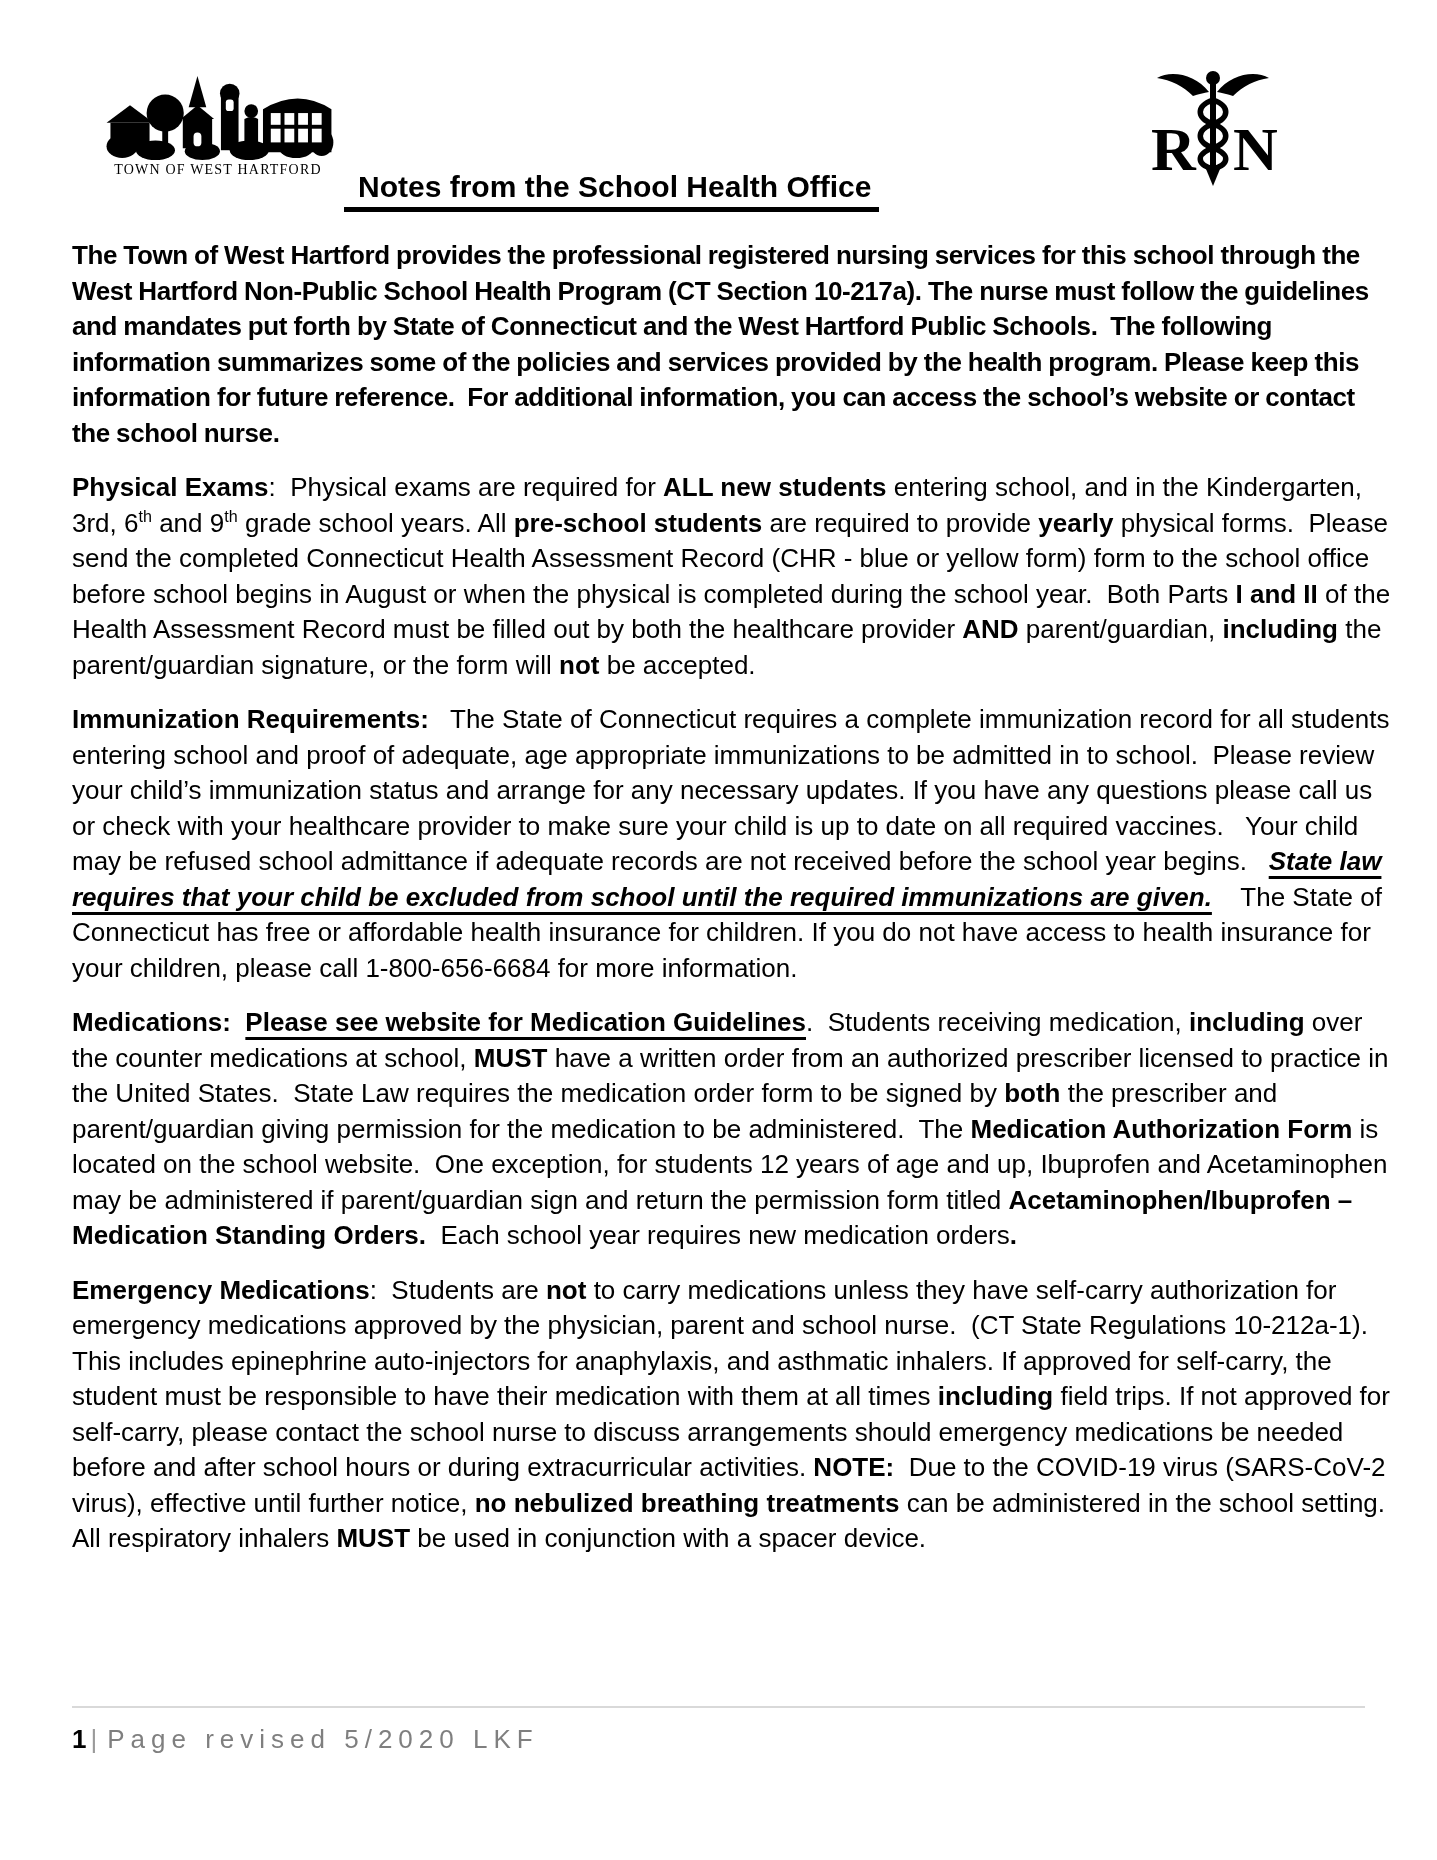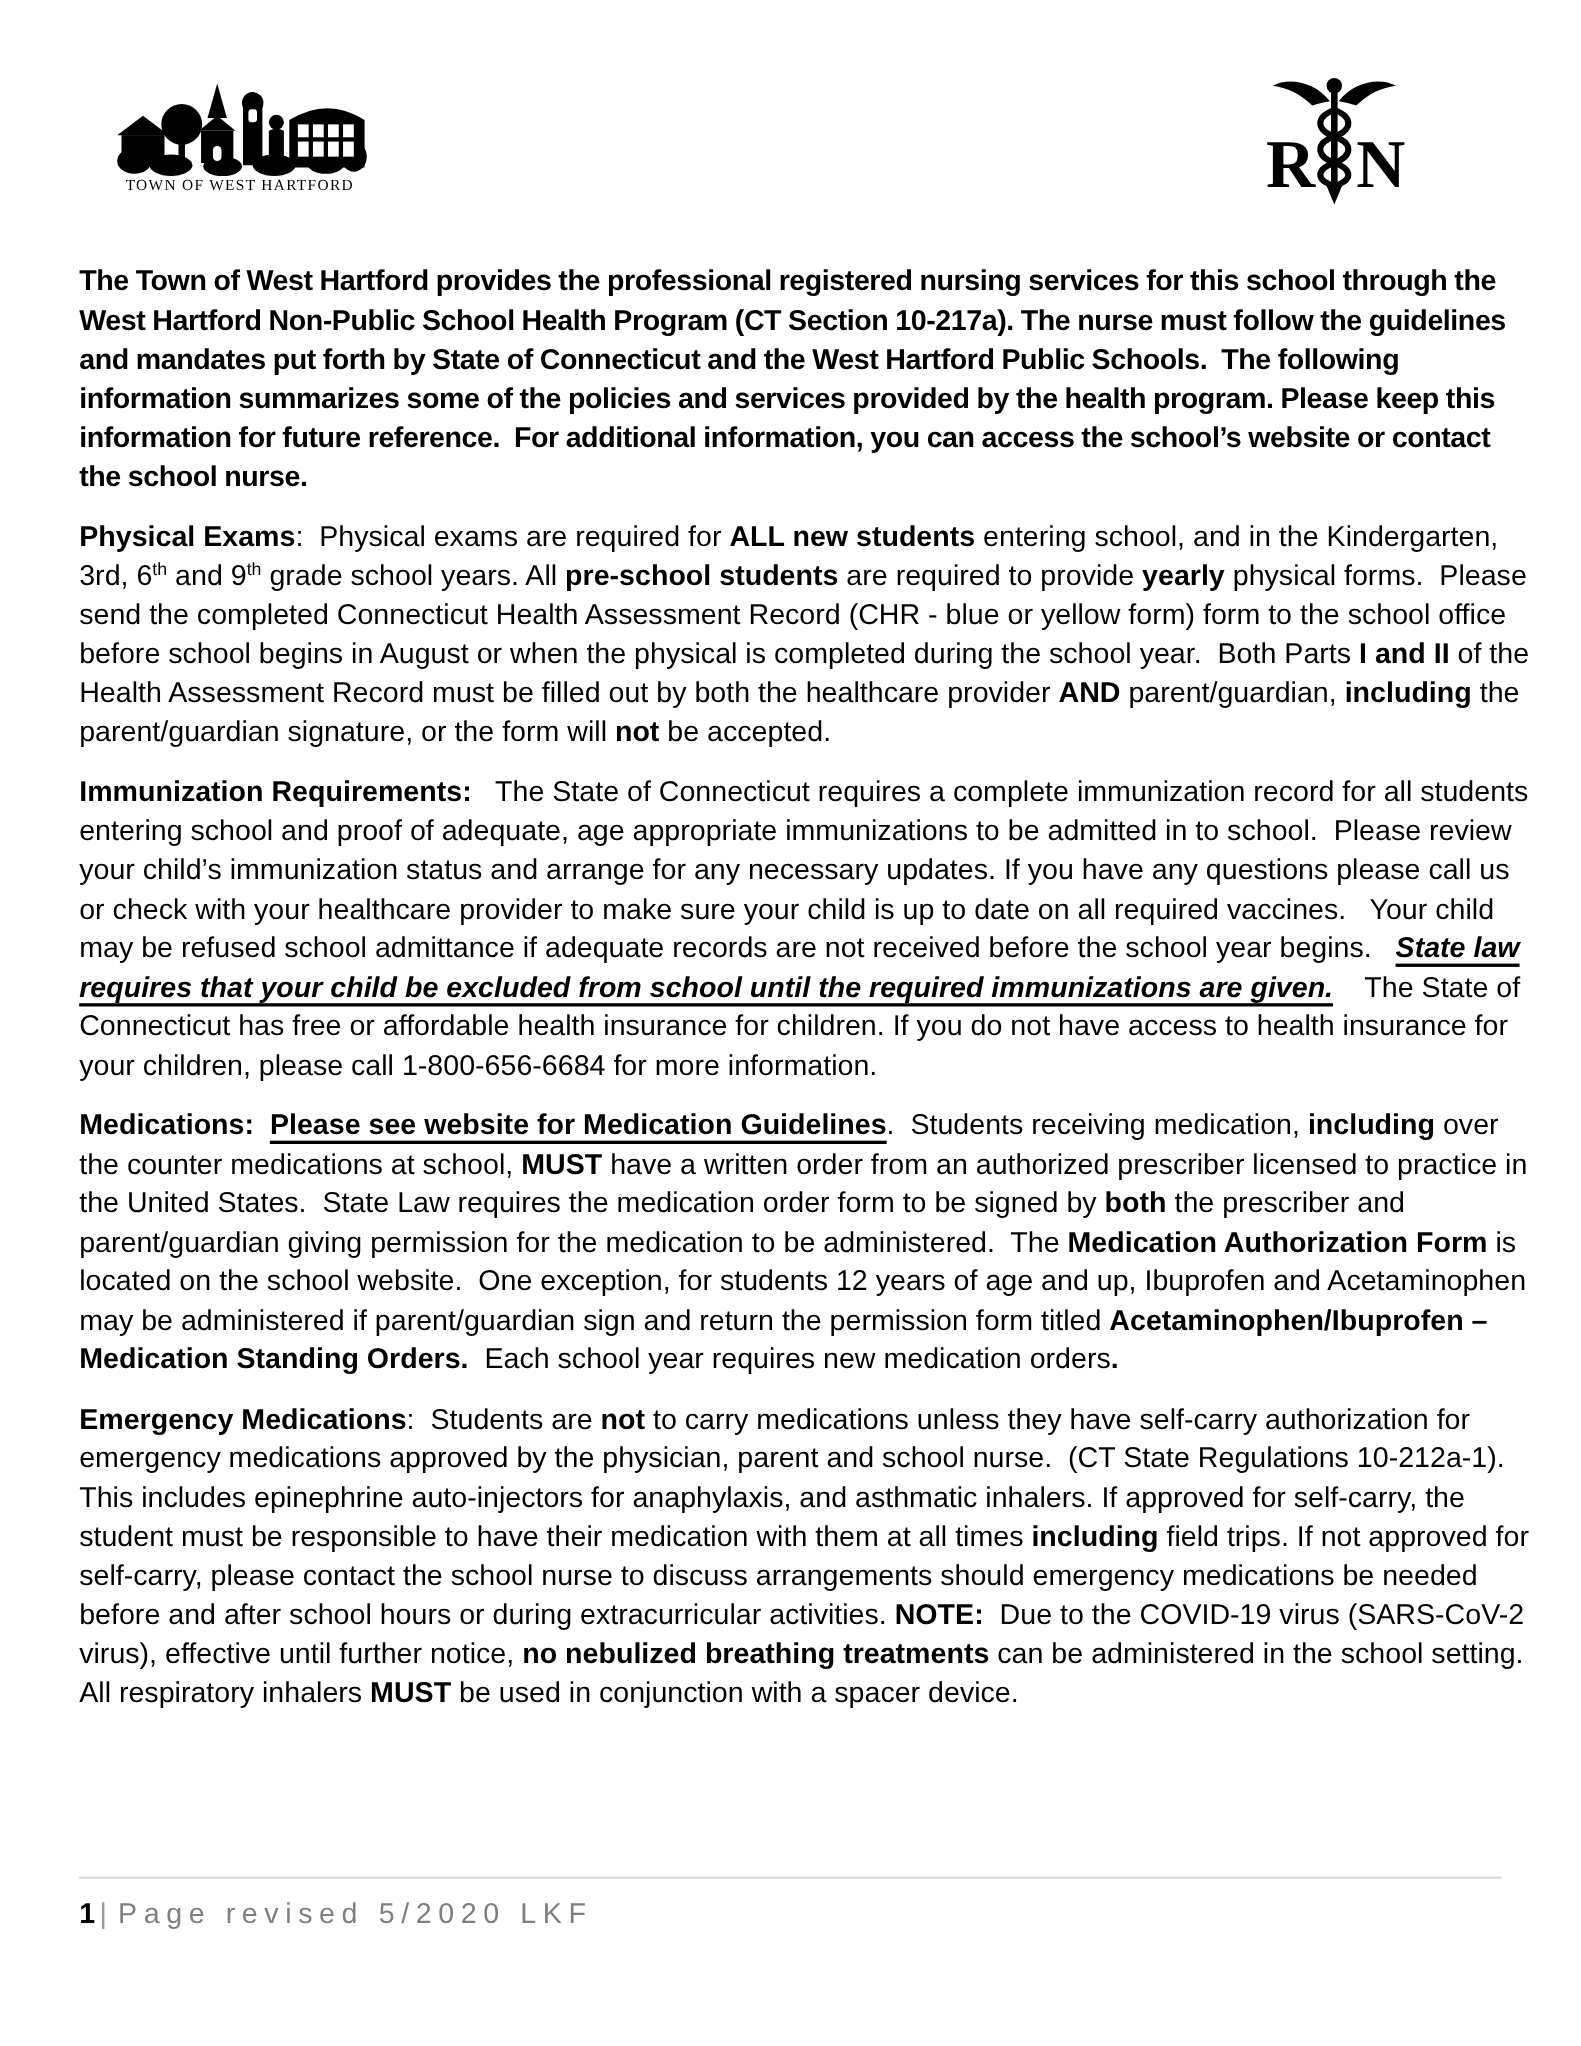--- a/index.html
+++ b/index.html
@@ -96,20 +96,21 @@
           <rect x="212" y="42" width="10" height="12"></rect>
           <rect x="170" y="58" width="10" height="14"></rect>
           <rect x="184" y="58" width="10" height="14"></rect>
           <rect x="198" y="58" width="10" height="14"></rect>
           <rect x="212" y="58" width="10" height="14"></rect>
         </g>
       </svg>
       <div class="town-caption">TOWN OF WEST HARTFORD</div>
     </div>
 
+    <h1 class="doc-title">Notes from the School Health Office</h1>
 
     <div class="rn-logo">
       <svg width="128" height="122" viewBox="0 0 128 122" aria-hidden="true">
         <g fill="#000000">
           <path d="M60 26 C46 8 22 4 8 12 C22 14 34 20 44 30 C49 28 55 27 60 26 Z"></path>
           <path d="M68 26 C82 8 106 4 120 12 C106 14 94 20 84 30 C79 28 73 27 68 26 Z"></path>
           <circle cx="64" cy="12" r="7"></circle>
           <rect x="61" y="18" width="6" height="84"></rect>
           <polygon points="64,120 57,103 71,103"></polygon>
         </g>

